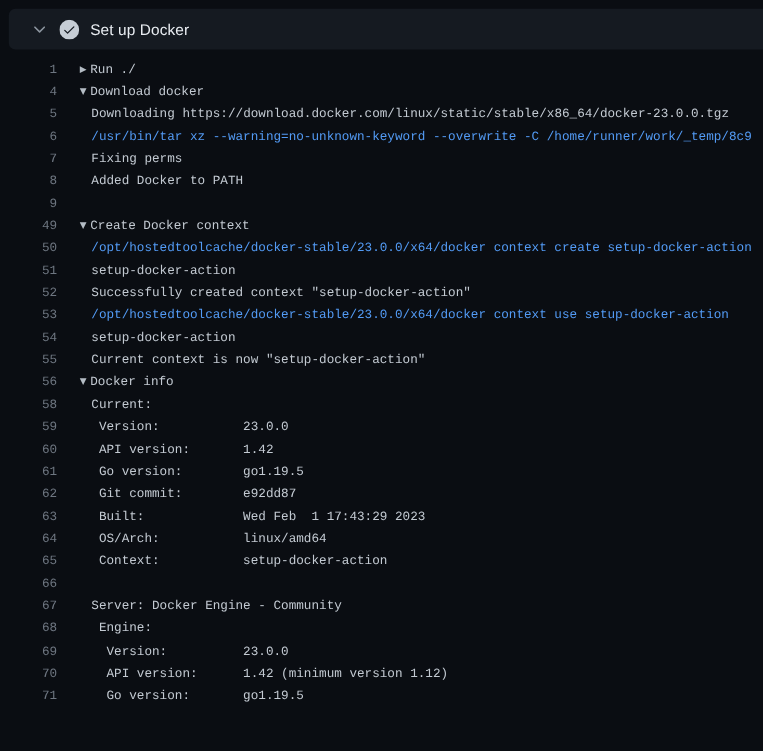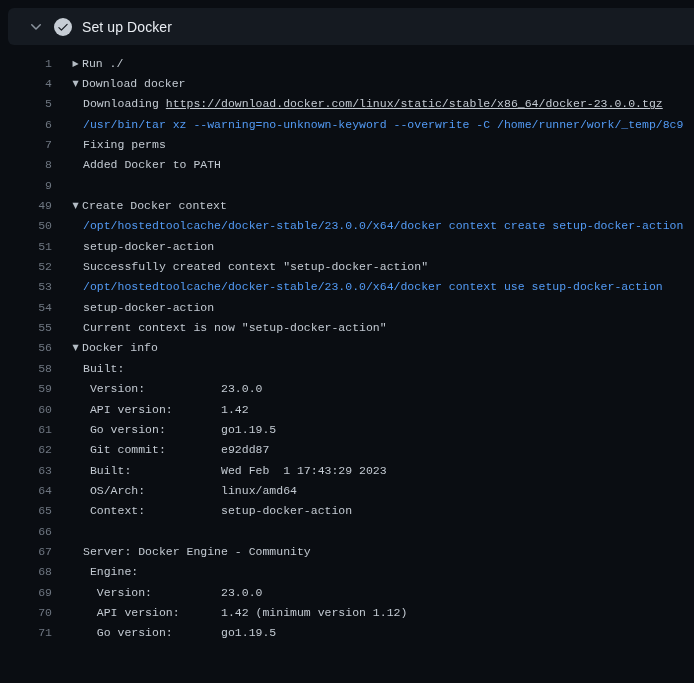--- a/index.html
+++ b/index.html
@@ -62,21 +62,21 @@
   .content.indent{padding-left:31px;}
   .content.group{padding-left:17px;cursor:pointer;}
   .marker{
     display:inline-block;width:13px;
     font-family:"DejaVu Sans",sans-serif;
     font-size:8px;color:var(--marker-color);
     transform:translateY(-1px);
   }
   .group-title{color:var(--text-color);}
   .command{color:var(--command-color);}
-  .url{color:var(--text-color);text-decoration:underline;cursor:pointer;}
+  .url{color:var(--text-color);cursor:pointer;}
 </style>
 </head>
 <body>
 
 <div id="screen">
 
   <div class="step-header">
     <svg class="chev" viewBox="0 0 16 16" aria-hidden="true">
       <path fill="var(--chevron-color)" d="M12.78 5.22a.749.749 0 0 1 0 1.06l-4.25 4.25a.749.749 0 0 1-1.06 0L3.22 6.28a.749.749 0 1 1 1.06-1.06L8 8.94l3.72-3.72a.749.749 0 0 1 1.06 0Z"></path>
     </svg>
@@ -96,21 +96,21 @@
       <div class="row"><span class="num">8</span><span class="content indent">Added Docker to PATH</span></div>
       <div class="row"><span class="num">9</span></div>
       <div class="row"><span class="num">49</span><span class="content group"><span class="marker">▼</span><span class="group-title">Create Docker context</span></span></div>
       <div class="row"><span class="num">50</span><span class="content indent command">/opt/hostedtoolcache/docker-stable/23.0.0/x64/docker context create setup-docker-action</span></div>
       <div class="row"><span class="num">51</span><span class="content indent">setup-docker-action</span></div>
       <div class="row"><span class="num">52</span><span class="content indent">Successfully created context "setup-docker-action"</span></div>
       <div class="row"><span class="num">53</span><span class="content indent command">/opt/hostedtoolcache/docker-stable/23.0.0/x64/docker context use setup-docker-action</span></div>
       <div class="row"><span class="num">54</span><span class="content indent">setup-docker-action</span></div>
       <div class="row"><span class="num">55</span><span class="content indent">Current context is now "setup-docker-action"</span></div>
       <div class="row"><span class="num">56</span><span class="content group"><span class="marker">▼</span><span class="group-title">Docker info</span></span></div>
-      <div class="row"><span class="num">58</span><span class="content indent">Built:</span></div>
+      <div class="row"><span class="num">58</span><span class="content indent">Current:</span></div>
       <div class="row"><span class="num">59</span><span class="content indent"> Version:           23.0.0</span></div>
       <div class="row"><span class="num">60</span><span class="content indent"> API version:       1.42</span></div>
       <div class="row"><span class="num">61</span><span class="content indent"> Go version:        go1.19.5</span></div>
       <div class="row"><span class="num">62</span><span class="content indent"> Git commit:        e92dd87</span></div>
       <div class="row"><span class="num">63</span><span class="content indent"> Built:             Wed Feb  1 17:43:29 2023</span></div>
       <div class="row"><span class="num">64</span><span class="content indent"> OS/Arch:           linux/amd64</span></div>
       <div class="row"><span class="num">65</span><span class="content indent"> Context:           setup-docker-action</span></div>
       <div class="row"><span class="num">66</span><span class="content indent"></span></div>
       <div class="row"><span class="num">67</span><span class="content indent">Server: Docker Engine - Community</span></div>
       <div class="row"><span class="num">68</span><span class="content indent"> Engine:</span></div>

